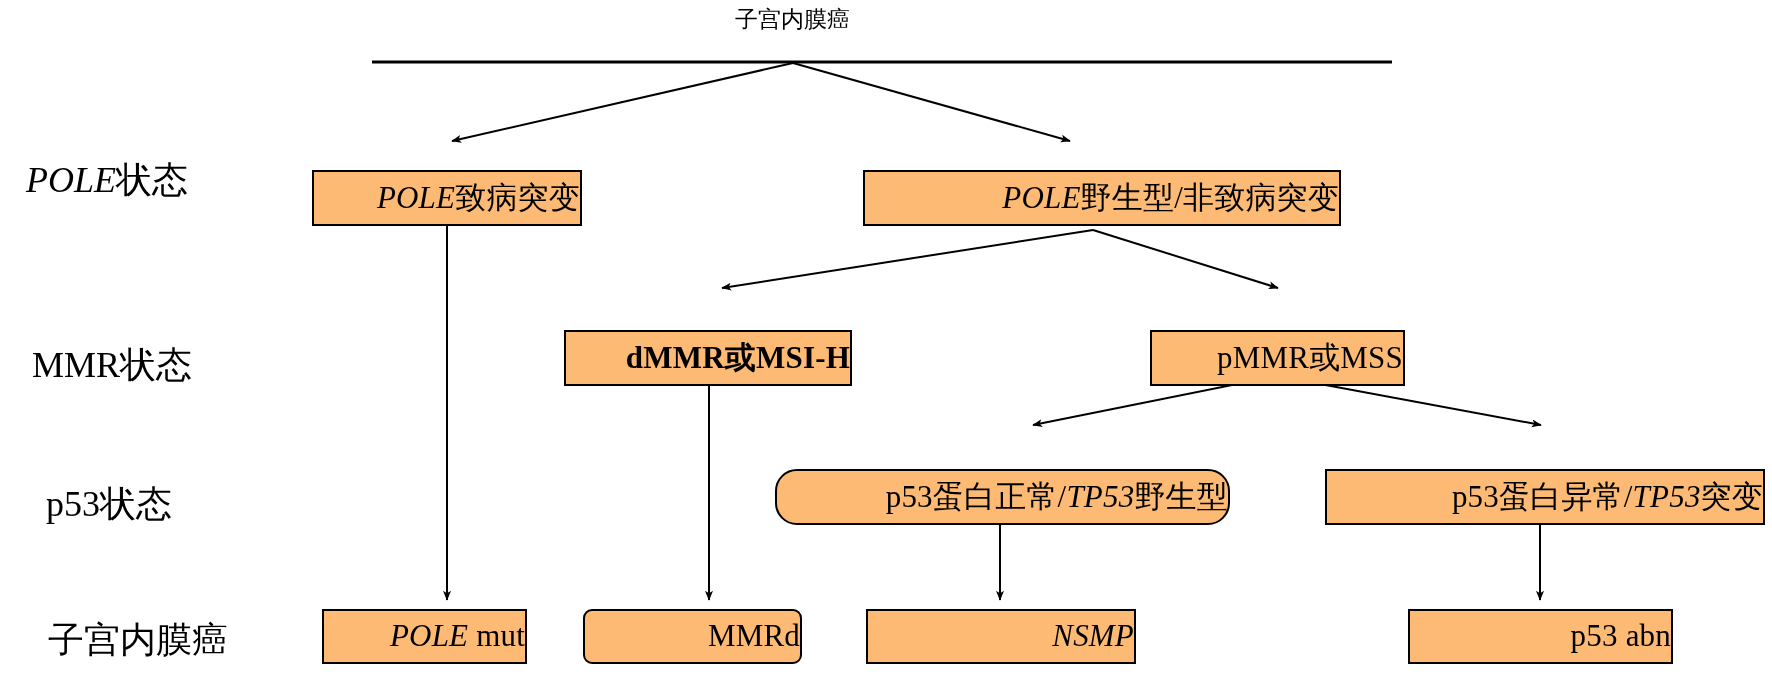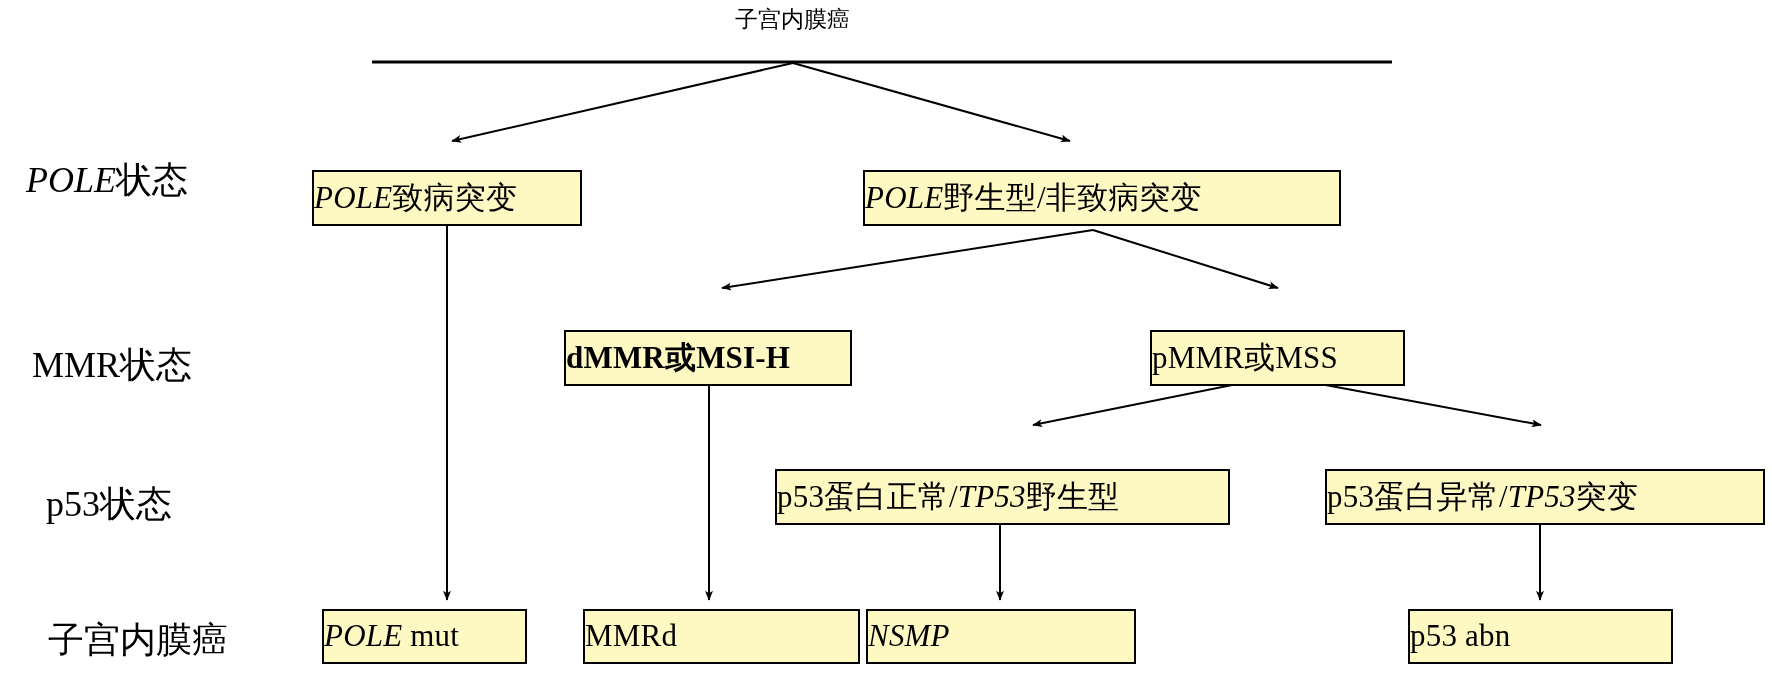--- a/index.html
+++ b/index.html
@@ -22,24 +22,24 @@
     position: absolute;
     left: 0;
     top: 0;
     width: 1772px;
     height: 692px;
   }
   .node {
     position: absolute;
     box-sizing: border-box;
     border: 2px solid #000000;
-    background: #fef9c3;
+    background: #fdba74;
     display: flex;
     align-items: center;
-    justify-content: flex-start;
+    justify-content: flex-end;
     text-align: center;
     font-size: 31px;
     line-height: 1.05;
     white-space: nowrap;
     letter-spacing: 0.2px;
   }
   .row-label {
     position: absolute;
     font-size: 36px;
     white-space: nowrap;
@@ -118,33 +118,33 @@
   </div>
 
   <div class="node" style="left:564px; top:330px; width:288px; height:56px;font-weight:bold;">
     <span class="txt">dMMR或MSI-H</span>
   </div>
 
   <div class="node" style="left:1150px; top:330px; width:255px; height:56px;">
     <span class="txt">pMMR或MSS</span>
   </div>
 
-  <div class="node" style="left:775px; top:469px; width:455px; height:56px;">
+  <div class="node" style="left:775px; top:469px; width:455px; height:56px;border-radius:22px;">
     <span class="txt"><span>p53蛋白正常/</span><span class="it">TP53</span><span>野生型</span></span>
   </div>
 
   <div class="node" style="left:1325px; top:469px; width:440px; height:56px;">
     <span class="txt"><span>p53蛋白异常/</span><span class="it">TP53</span><span>突变</span></span>
   </div>
 
   <div class="node" style="left:322px; top:609px; width:205px; height:55px;">
     <span class="txt"><span class="it">POLE</span><span> mut</span></span>
   </div>
 
-  <div class="node" style="left:583px; top:609px; width:277px; height:55px;">
+  <div class="node" style="left:583px; top:609px; width:219px; height:55px;border-radius:9px;">
     <span class="txt">MMRd</span>
   </div>
 
   <div class="node" style="left:866px; top:609px; width:270px; height:55px;font-style:italic;">
     <span class="txt">NSMP</span>
   </div>
 
   <div class="node" style="left:1408px; top:609px; width:265px; height:55px;">
     <span class="txt">p53 abn</span>
   </div>

